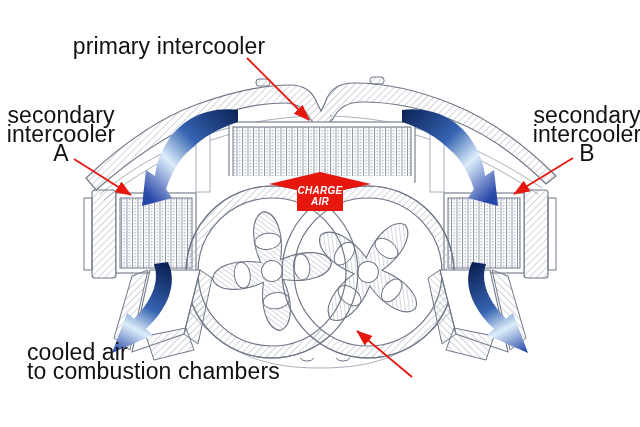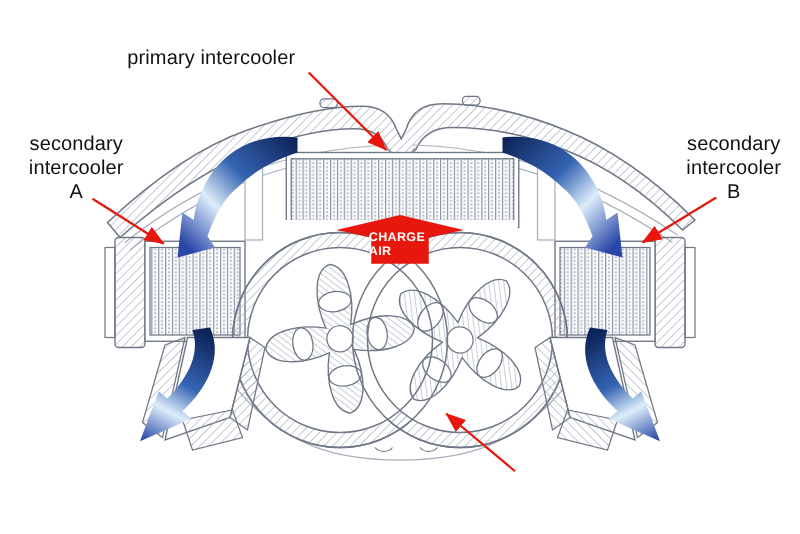--- a/index.html
+++ b/index.html
@@ -4,26 +4,26 @@
 <style>
   html,body{margin:0;padding:0;background:#fff;}
   #stage{
     position:relative;width:640px;height:427px;overflow:hidden;
     background:var(--background,#fff);
     font-family:"Liberation Sans", sans-serif;
   }
   svg{position:absolute;left:0;top:0;}
   .label{
     position:absolute;color:var(--text_black,#111);
-    font-size:16px;line-height:19px;letter-spacing:0.1px;
+    font-size:23px;line-height:19px;letter-spacing:0.1px;
   }
   .label.center{text-align:center;}
   .charge-label{
     position:absolute;color:#fff;font-weight:bold;font-size:10px;
-    line-height:11px;text-align:left;letter-spacing:0.3px;
+    line-height:11px;text-align:center;letter-spacing:0.3px;font-style:italic;
   }
   
   .red-fill{fill:var(--label_red,#e8170e);}
   .red-stroke{stroke:var(--label_red,#e8170e);}
   .ink{stroke:var(--line_gray,#6f7786);}
   .ink-light{stroke:var(--hatch_gray,#a9b0bc);}
 </style>
 </head>
 <body>
 
@@ -184,15 +184,19 @@
     <div>secondary</div>
     <div>intercooler</div>
     <div>B</div>
   </div>
 
   <div class="charge-label" style="left:295px;top:185px;width:50px;">
     <div>CHARGE</div>
     <div>AIR</div>
   </div>
 
+  <div class="label" style="left:27px;top:343px;">
+    <div>cooled air</div>
+    <div>to combustion chambers</div>
+  </div>
 
 
 </div>
 
 </body></html>

